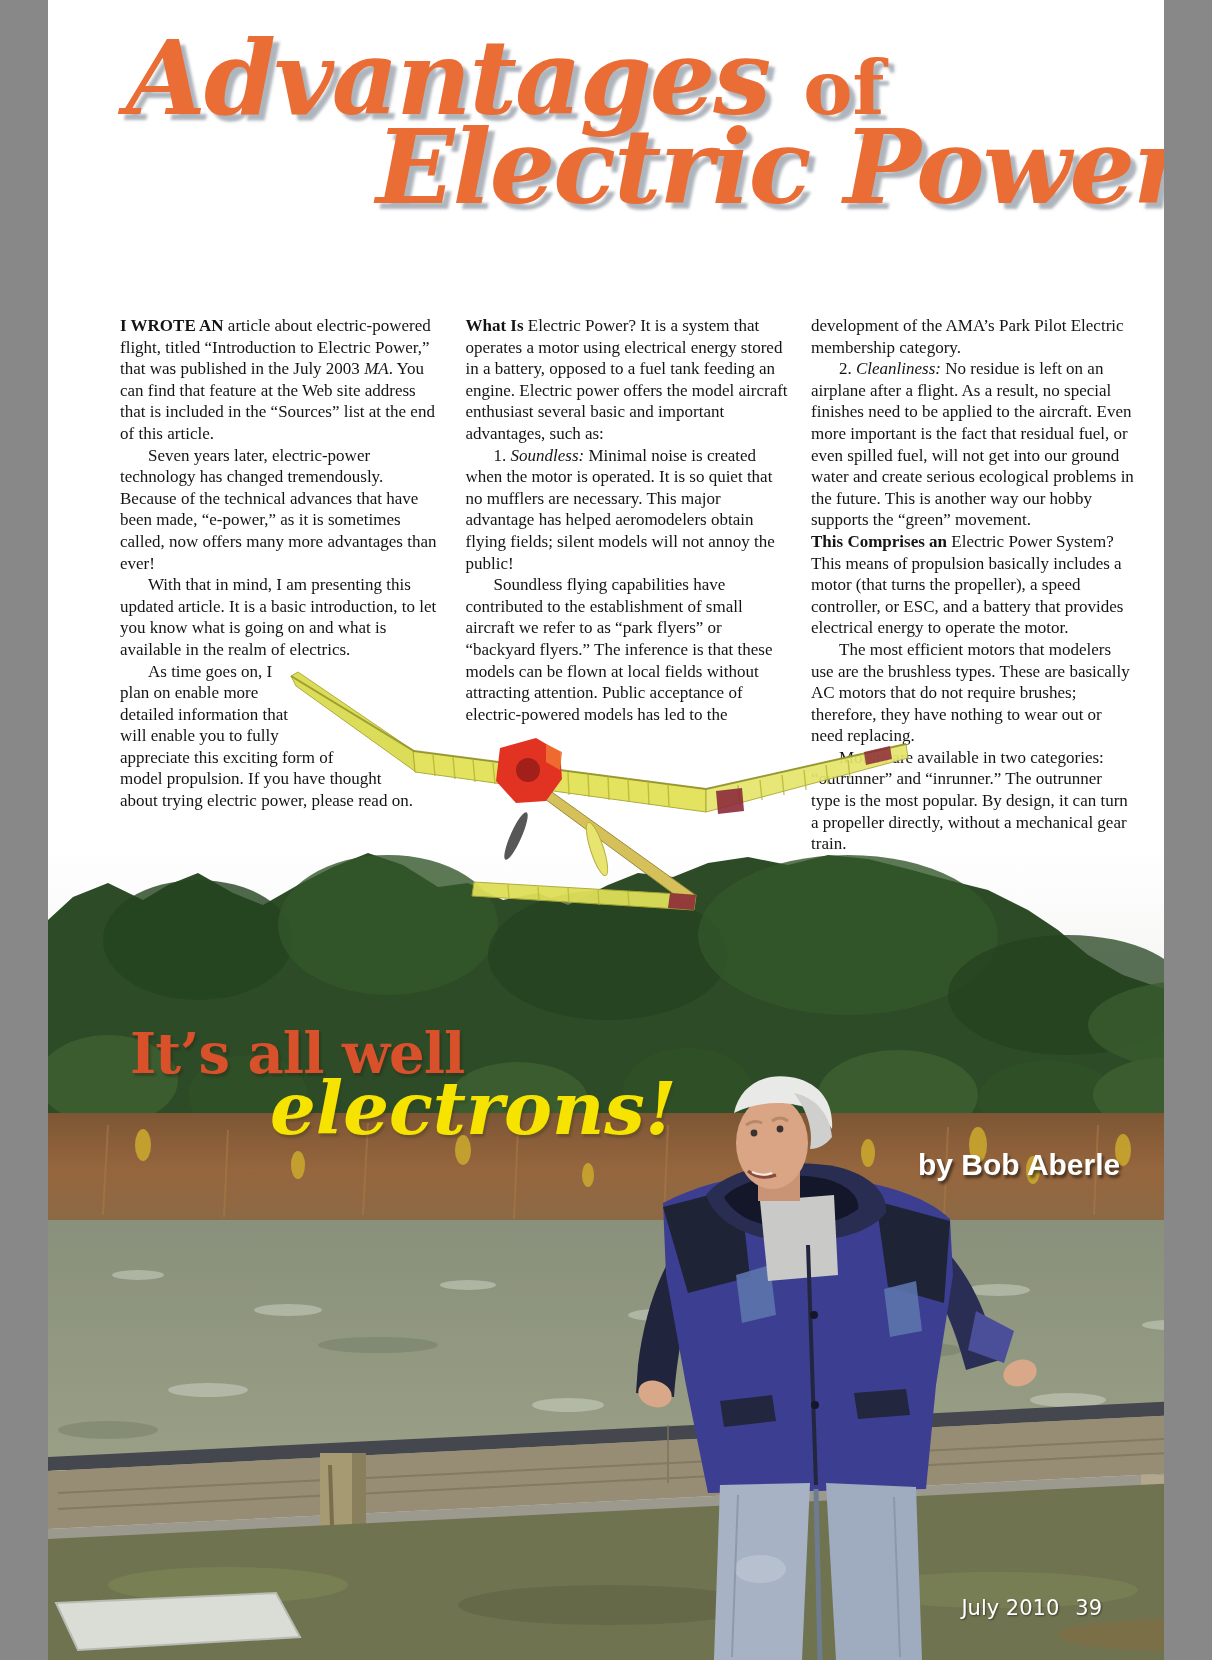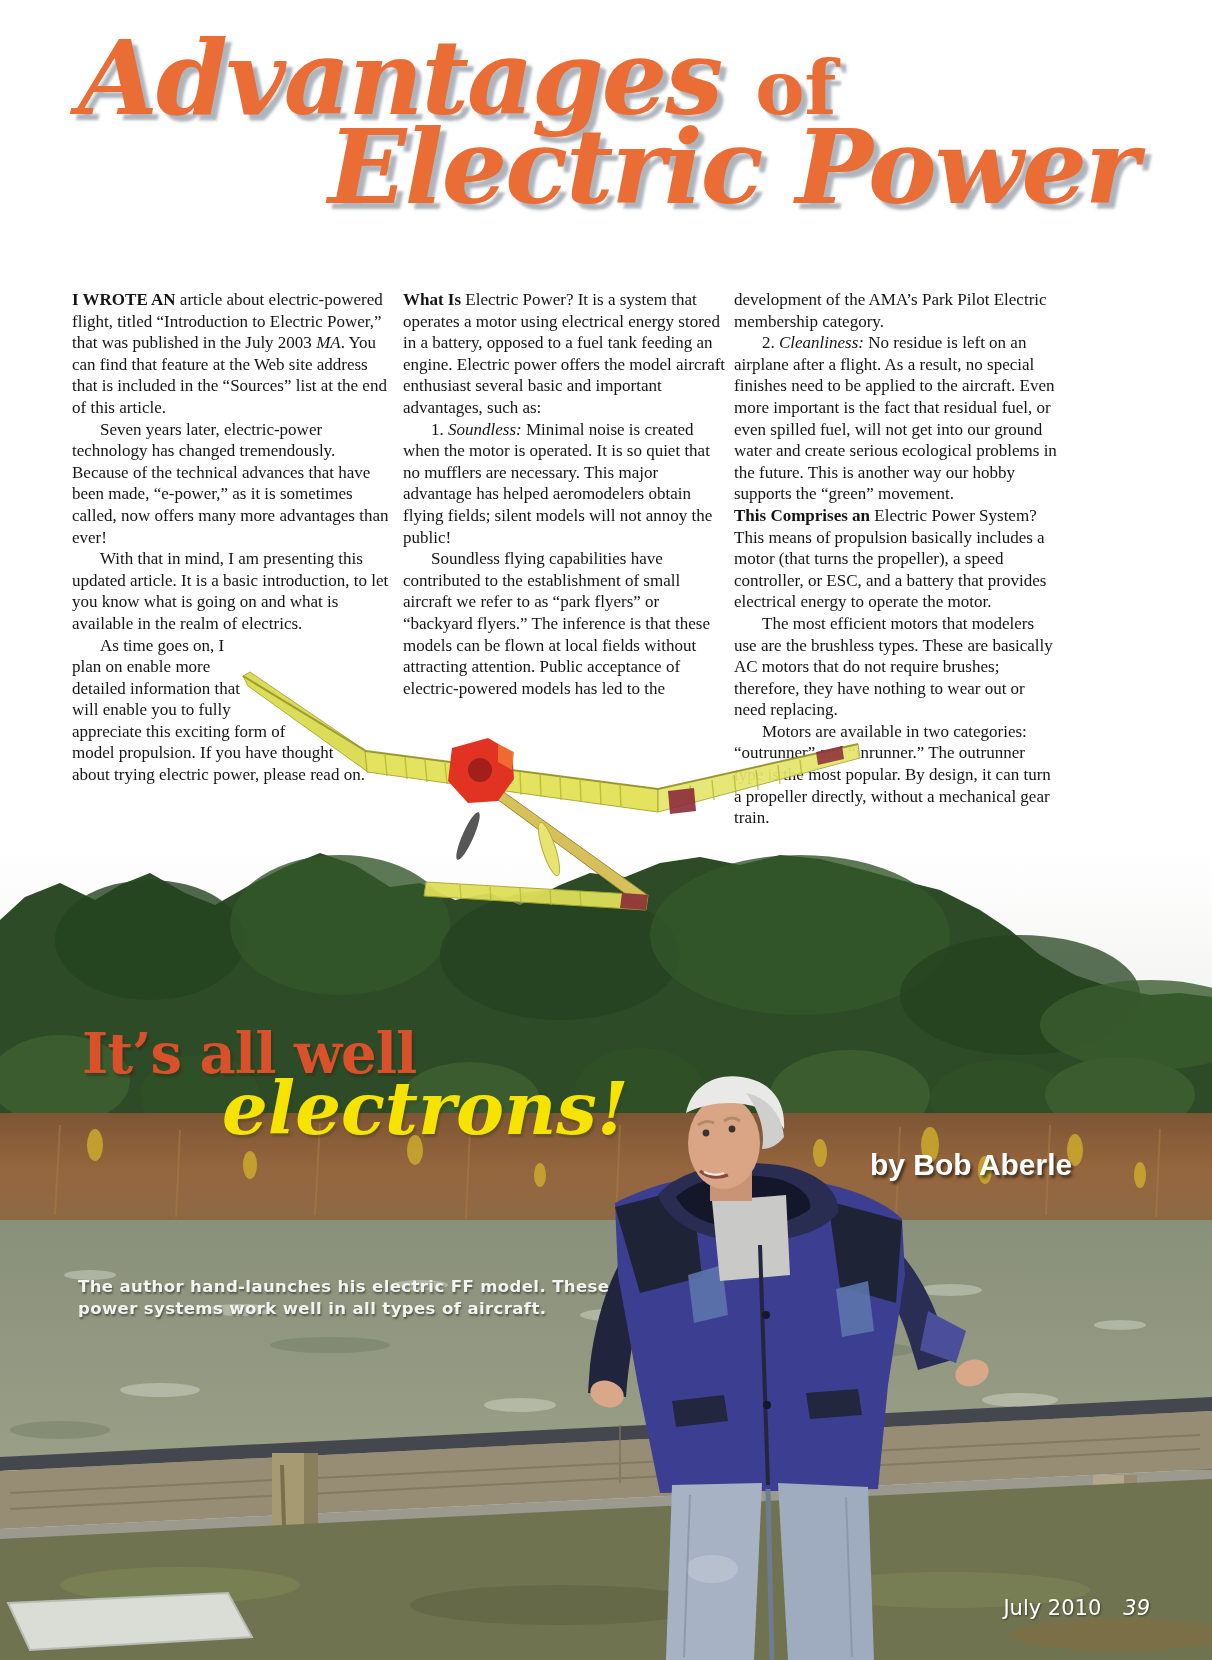--- a/index.html
+++ b/index.html
@@ -1,30 +1,30 @@
 <!DOCTYPE html>
 <html><head>
 <meta charset="utf-8">
 <style>
   html,body { margin:0; padding:0; background:#888; }
   .page {
-    position:relative; width:1212px; height:1660px; margin:0 auto;
+    position:relative; width:1116px; height:1660px; margin:0 auto;
     background:#ffffff; overflow:hidden;
     font-family:"Liberation Serif", serif; color:#141414;
   }
   
   .title-block { position:absolute; left:78px; top:26px; z-index:4;
     font-family:"DejaVu Serif", serif; font-weight:bold; font-style:italic;
     color:#ea6d35; line-height:1.0; white-space:nowrap;
     text-shadow:6px 6px 3px rgba(110,120,135,0.55); }
   .title-line1 { font-size:103px; letter-spacing:-2px; }
   .title-of { font-size:74px; font-style:normal; letter-spacing:0; }
   .title-line2 { font-size:103px; letter-spacing:-2px; margin-left:250px; margin-top:-14px; }
   
-  .cols { position:absolute; left:72px; top:289px; width:1014px; display:flex; gap:8px; z-index:2; }
+  .cols { position:absolute; left:72px; top:315px; width:1014px; display:flex; gap:16px; z-index:2;justify-content:space-between; }
   .col { width:323px; font-size:17px; line-height:21.6px; text-align:left; }
   .col p { margin:0; }
   .indent { text-indent:28px; }
   .gap-top { margin-top:21.6px; }
   .lead { font-weight:bold; }
   .ital { font-style:italic; }
   .fl { float:right; clear:right; height:21.6px; }
   
   .plane { position:absolute; left:180px; top:615px; width:700px; height:310px; z-index:3; }
   
@@ -41,21 +41,21 @@
   .byline { position:absolute; left:870px; top:1148px; z-index:4;
     font-family:Liberation Sans, sans-serif; font-weight:bold; font-size:30px;
     color:#ffffff; white-space:nowrap; text-shadow:2px 3px 3px rgba(0,0,0,0.55); }
   .caption { position:absolute; left:78px; top:1276px; z-index:4;
     font-family:"DejaVu Sans", sans-serif; font-weight:bold; font-size:16.5px;
     line-height:22px; letter-spacing:0.4px; color:#f2f4ef;
     text-shadow:1px 1.5px 2px rgba(40,40,40,0.6); }
   .footer { position:absolute; right:62px; top:1596px; z-index:4;
     font-family:"DejaVu Sans", sans-serif; font-size:21px; color:#ffffff;
     white-space:nowrap; text-shadow:1px 1px 2px rgba(0,0,0,0.45); }
-  .footer .pgnum { margin-left:22px;font-style:italic; }
+  .footer .pgnum { margin-left:16px; }
 </style>
 </head>
 <body>
 
 <div class="page">
 
   <div class="title-block">
     <div class="title-line1"><span>Advantages</span> <span class="title-of">of</span></div>
     <div class="title-line2">Electric Power</div>
   </div>
@@ -303,21 +303,17 @@
       <line x1="768" y1="644" x2="772" y2="815" stroke="#6e7c92" stroke-width="5"></line>
       <ellipse cx="712" cy="724" rx="26" ry="14" fill="#bcc6d4" opacity="0.7"></ellipse>
       <line x1="690" y1="650" x2="684" y2="812" stroke="#8794a8" stroke-width="2" opacity="0.8"></line>
       <line x1="846" y1="652" x2="852" y2="812" stroke="#8794a8" stroke-width="2" opacity="0.8"></line>
     </g>
   </svg>
 
   <div class="tag1">It’s all well</div>
   <div class="tag2">electrons!</div>
   <div class="byline">by Bob Aberle</div>
-  <div class="caption">
-    <div>The author hand-launches his electric FF model. These</div>
-    <div>power systems work well in all types of aircraft.</div>
-  </div>
   <div class="footer">
     <span>July 2010</span><span class="pgnum">39</span>
   </div>
 
 </div>
 
 </body></html>

